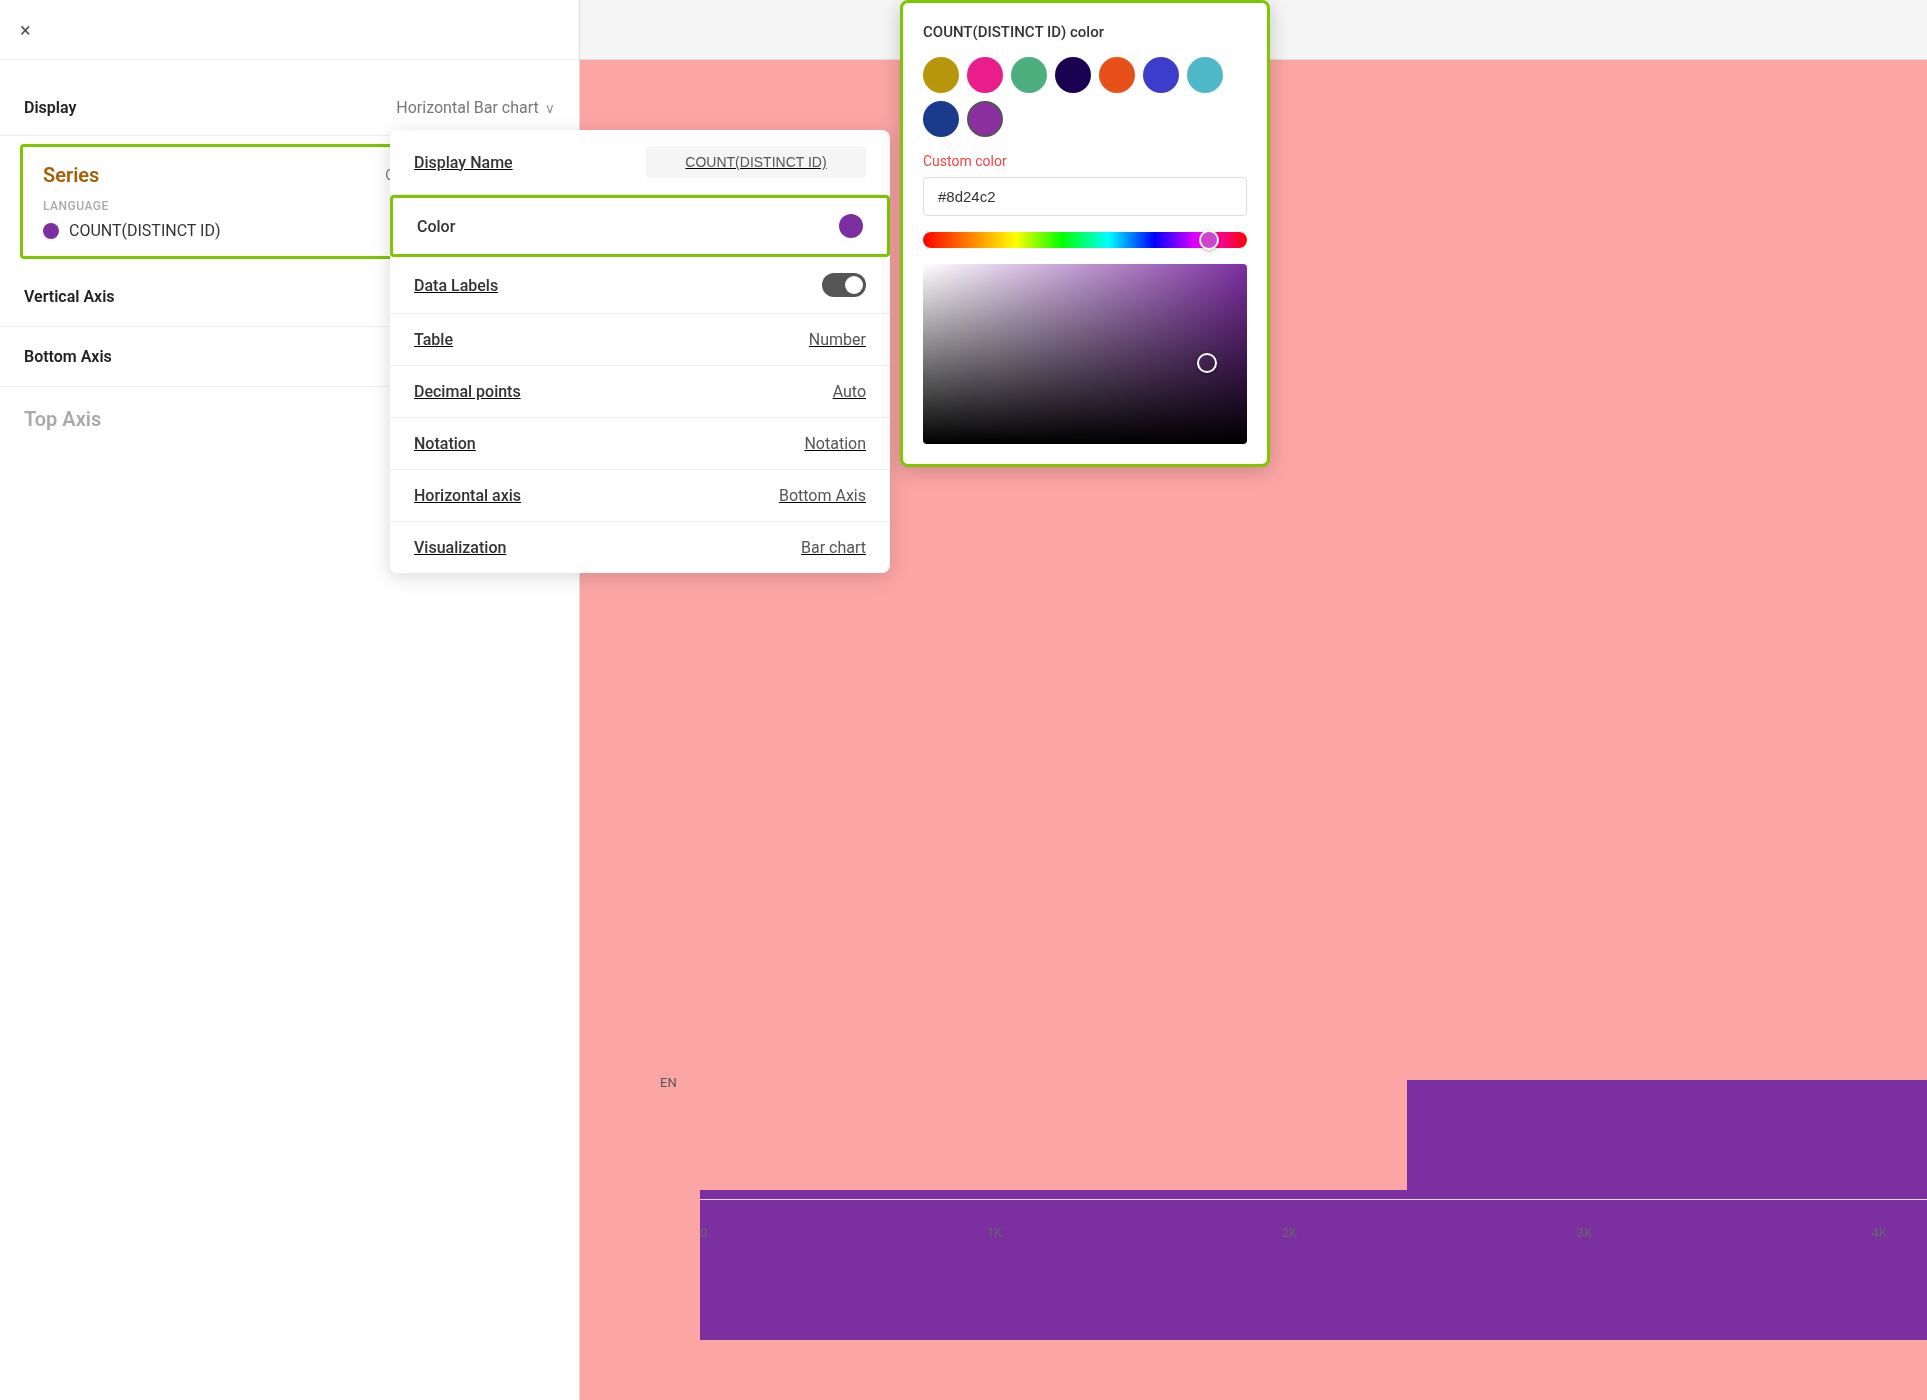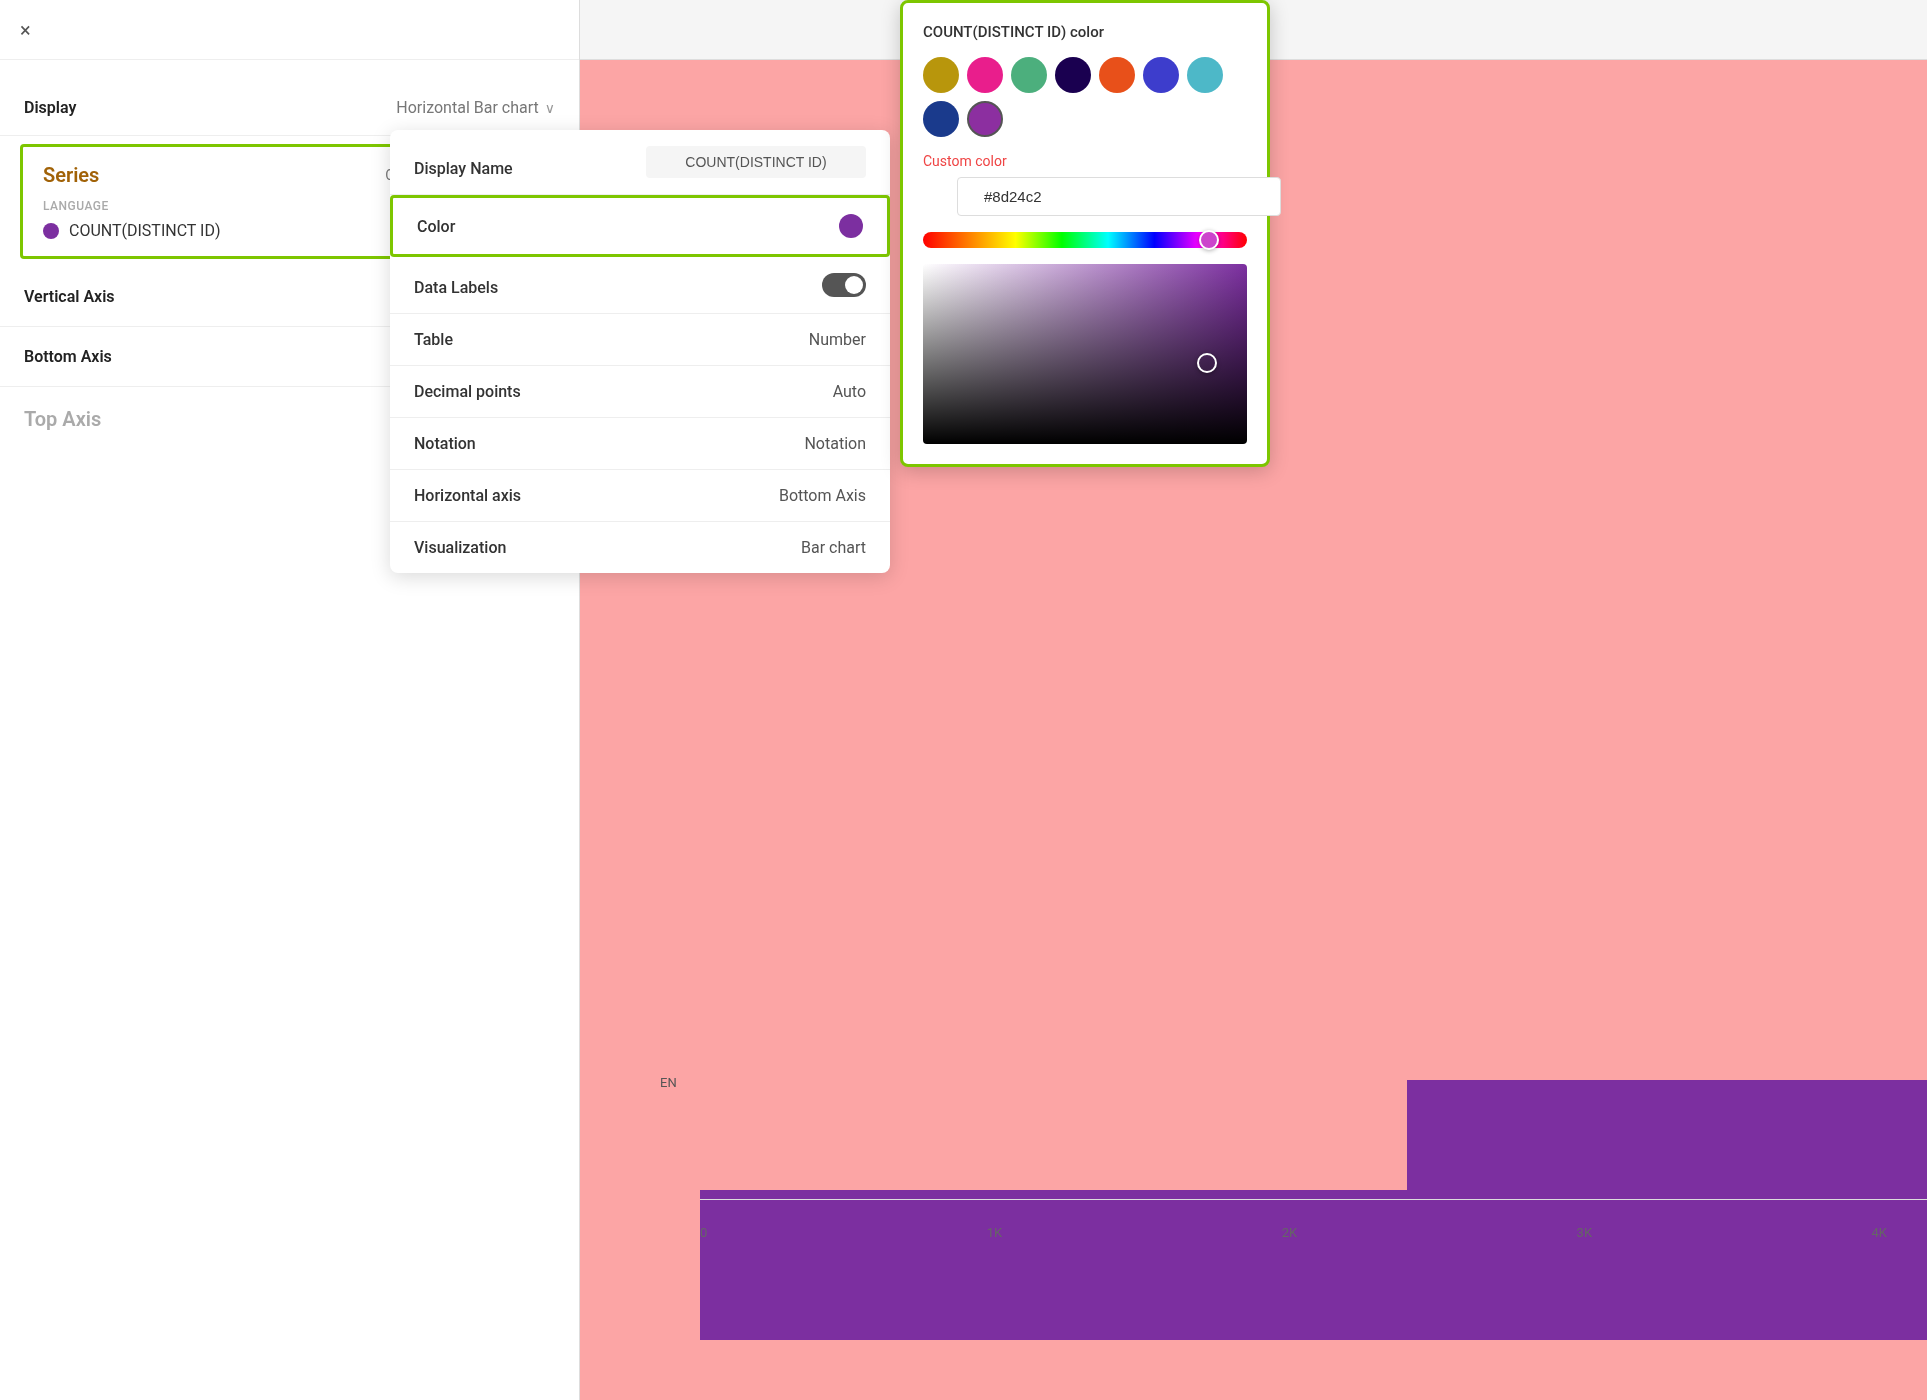--- a/index.html
+++ b/index.html
@@ -194,24 +194,25 @@
       left: 390px;
       width: 500px;
       background: #fff;
       border-radius: 8px;
       box-shadow: 0 4px 20px rgba(0,0,0,0.15);
       z-index: 10;
     }
 
     .panel-row {
       display: flex;
-      align-items: flex-end;
+      align-items: center;
       justify-content: space-between;
       padding: 16px 24px;
       border-bottom: 1px solid #eee;
+      text-decoration: underline;
     }
 
     .panel-row:first-child {
       border-top-left-radius: 8px;
       border-top-right-radius: 8px;
     }
 
     .panel-row-label {
       font-size: 16px;
       font-weight: 500;
@@ -310,25 +311,24 @@
     .custom-color-label {
       font-size: 14px;
       color: #ef4444;
       margin-bottom: 8px;
     }
 
     .custom-color-input {
       width: 100%;
       border: 1px solid #ddd;
       border-radius: 4px;
-      padding: 10px 26px;
+      padding: 10px 14px;
       font-size: 15px;
       color: #333;
       margin-bottom: 16px;
-      margin-left: 34px;
     }
 
     
     .hue-slider-container {
       margin-bottom: 16px;
       position: relative;
     }
 
     .hue-slider-track {
       width: 100%;

